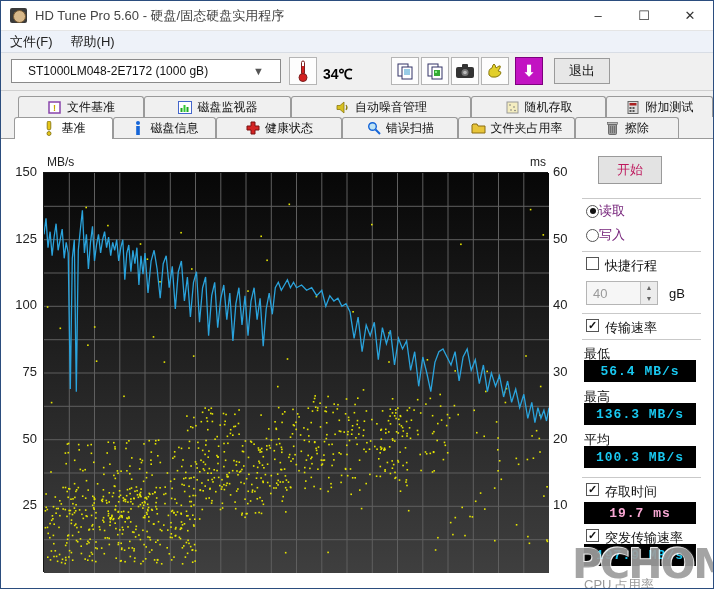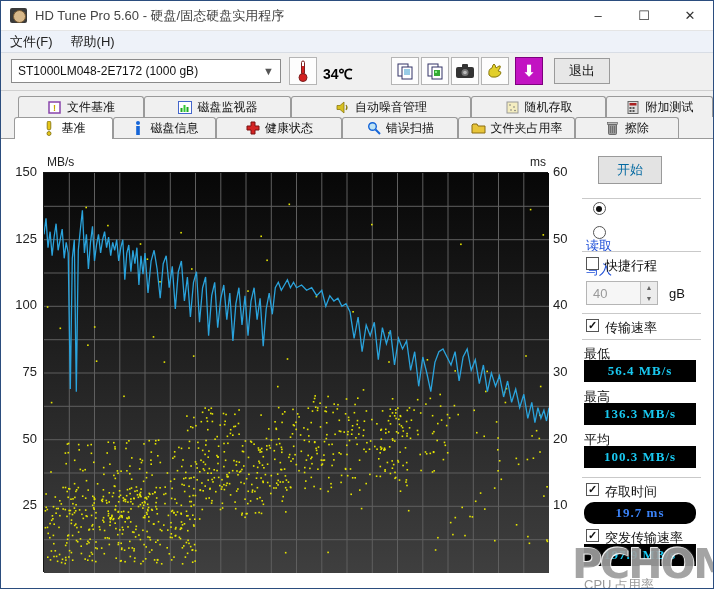--- a/index.html
+++ b/index.html
@@ -18,21 +18,21 @@
   .winbtn{width:46px;height:30px;display:flex;align-items:center;justify-content:center;
           font-size:13px;color:#333;}
   
   .menubar{position:absolute;left:0;top:30px;width:100%;height:22px;background:#eef2f9;
            display:flex;align-items:center;border-bottom:1px solid #d8dde5;}
   .menu-item{font-size:13px;color:#222;padding:0 9px;}
   
   .toolbar{position:absolute;left:0;top:52px;width:100%;height:38px;background:#f0f0f0;
            border-bottom:1px solid #cfcfcf;}
   .combo{position:absolute;left:10px;top:6px;width:270px;height:24px;background:#fff;
-         border:1px solid #8a8a8a;display:flex;align-items:center;padding:0 6px;
+         border:1px solid #8a8a8a;display:flex;align-items:center;padding:0 16px;
          font-family:"DejaVu Sans Mono",monospace;font-size:12px;color:#111;}
   .combo .chev{margin-left:auto;color:#555;font-size:11px;}
   .tool-btn{position:absolute;top:4px;width:28px;height:28px;background:#fdfdfd;
             border:1px solid #b5b5b5;display:flex;align-items:center;justify-content:center;}
   .temp-text{position:absolute;left:322px;top:11px;font-size:14px;font-weight:bold;color:#000;}
   .exit-btn{position:absolute;left:553px;top:5px;width:56px;height:26px;background:#e7e7e7;
             border:1px solid #9a9a9a;font-size:13px;color:#111;display:flex;
             align-items:center;justify-content:center;}
   .dl-btn{background:#c213c2;border:1px solid #7d007d;color:#fff;font-weight:bold;font-size:15px;}
   
@@ -49,27 +49,27 @@
   .axis-label{position:absolute;font-size:12px;color:#222;}
   .tick{position:absolute;font-size:13px;color:#222;width:30px;}
   .tick.left{text-align:right;}
   #plotwrap{position:absolute;left:42px;top:33px;width:505px;height:400px;
             border:1px solid #141414;}
   
   .rp-label{position:absolute;font-size:13px;color:#111;}
   .hr{position:absolute;left:581px;width:119px;height:1px;background:#c9c9c9;}
   .lcd{position:absolute;left:583px;width:112px;height:22px;background:#000;
        display:flex;align-items:center;justify-content:center;
-       font-family:Liberation Serif, serif;font-weight:bold;font-size:13px;
+       font-family:Liberation Mono, monospace;font-weight:bold;font-size:13px;
        letter-spacing:1px;color:#19c8f0;}
-  .lcd.yellow{color:#3b82f6;border-radius:10px;}
+  .lcd.yellow{color:#f9a8d4;}
   .start-btn{position:absolute;left:597px;top:17px;width:64px;height:28px;background:#e3e3e3;
-             border:1px solid #9a9a9a;font-size:13px;color:#0369a1;display:flex;align-items:center;
+             border:1px solid #9a9a9a;font-size:13px;color:#be185d;display:flex;align-items:center;
              justify-content:center;}
-  .radio{position:absolute;display:flex;align-items:center;gap:22px;font-size:13px;color:#1d4ed8;flex-direction:column;}
+  .radio{position:absolute;display:flex;align-items:center;gap:0;font-size:13px;color:#701a75;}
   .radio .dot{width:13px;height:13px;border:1px solid #555;border-radius:50%;background:#fff;
               display:flex;align-items:center;justify-content:center;}
   .radio.on .dot::after{content:"";width:6px;height:6px;border-radius:50%;background:#111;}
   .check{position:absolute;display:flex;align-items:flex-start;gap:6px;font-size:13px;color:#111;}
   .check .box{width:13px;height:13px;border:1px solid #555;background:#fff;
               display:flex;align-items:center;justify-content:center;font-size:11px;color:#111;}
   .check.on .box::after{content:"\2713";font-weight:bold;}
   .spinner{position:absolute;left:585px;width:72px;height:24px;border:1px solid #b5b5b5;
            background:#f6f6f6;display:flex;}
   .spinner .val{flex:1;display:flex;align-items:center;padding-left:6px;font-size:13px;color:#9a9a9a;}

